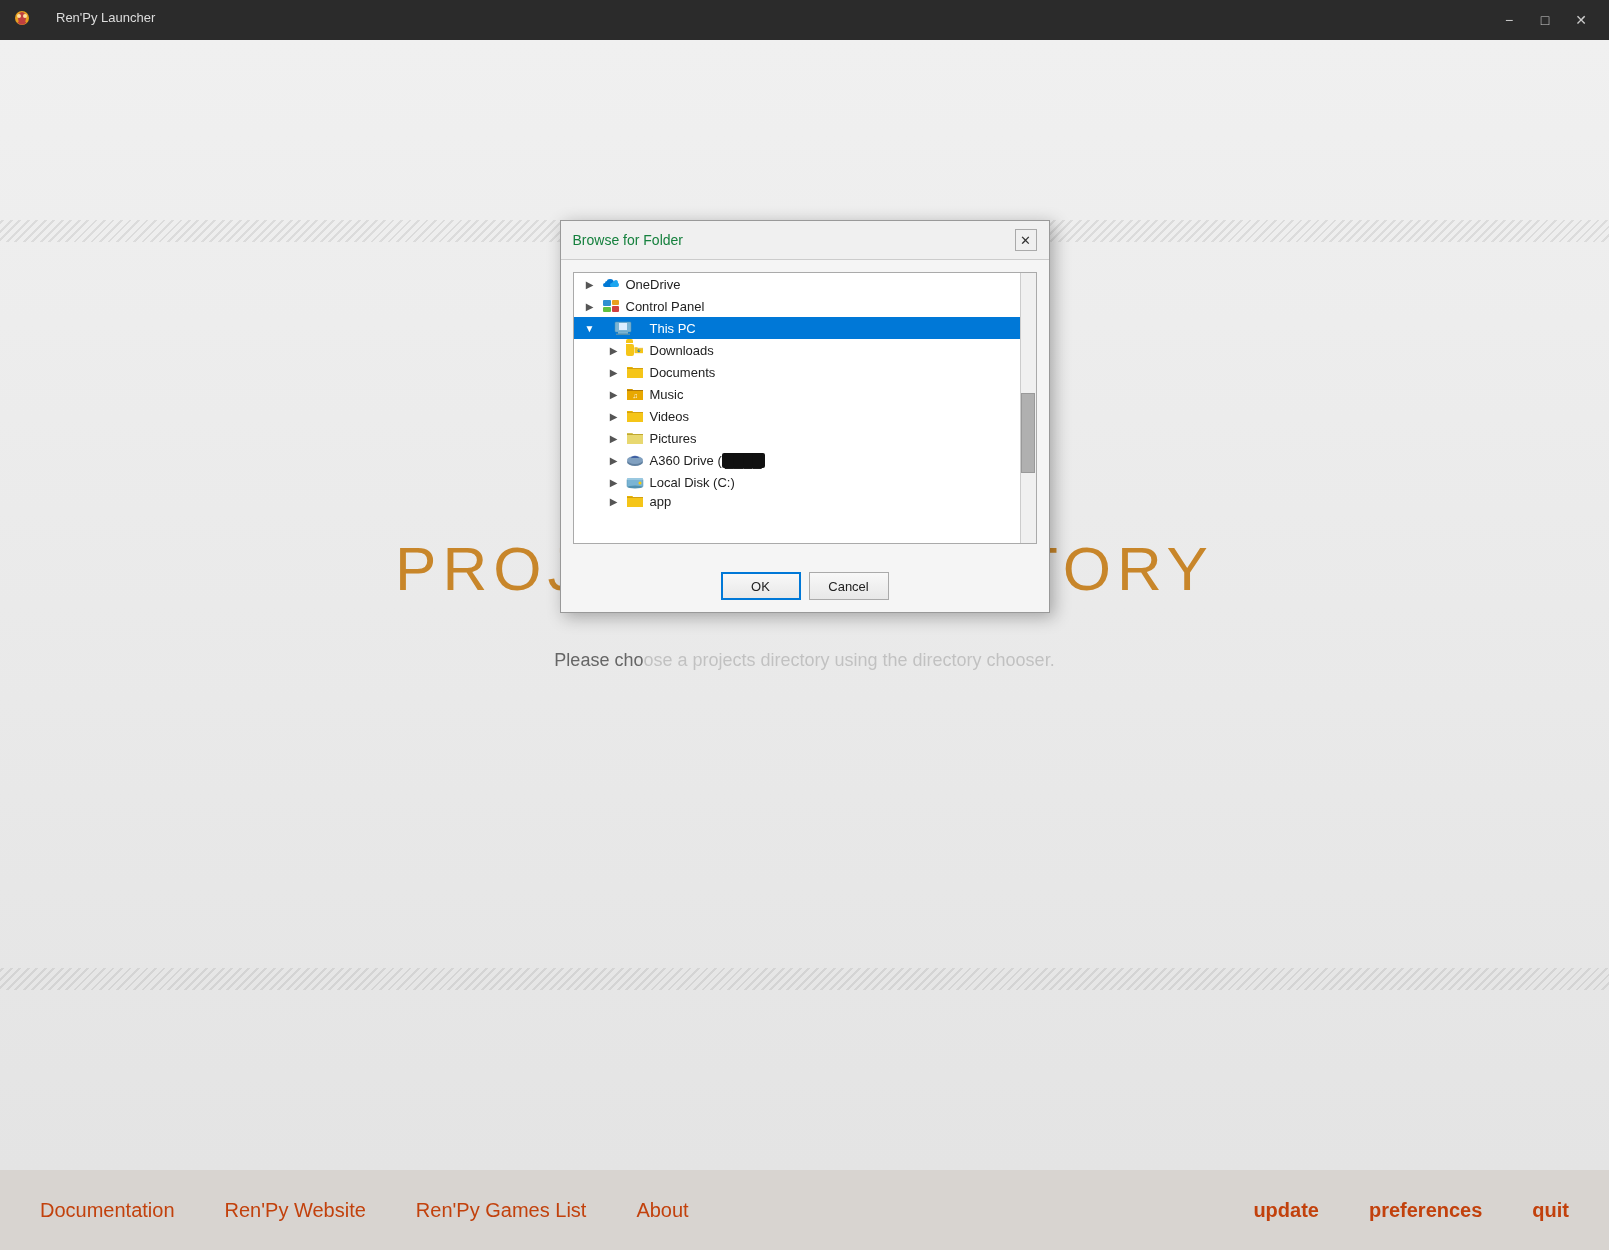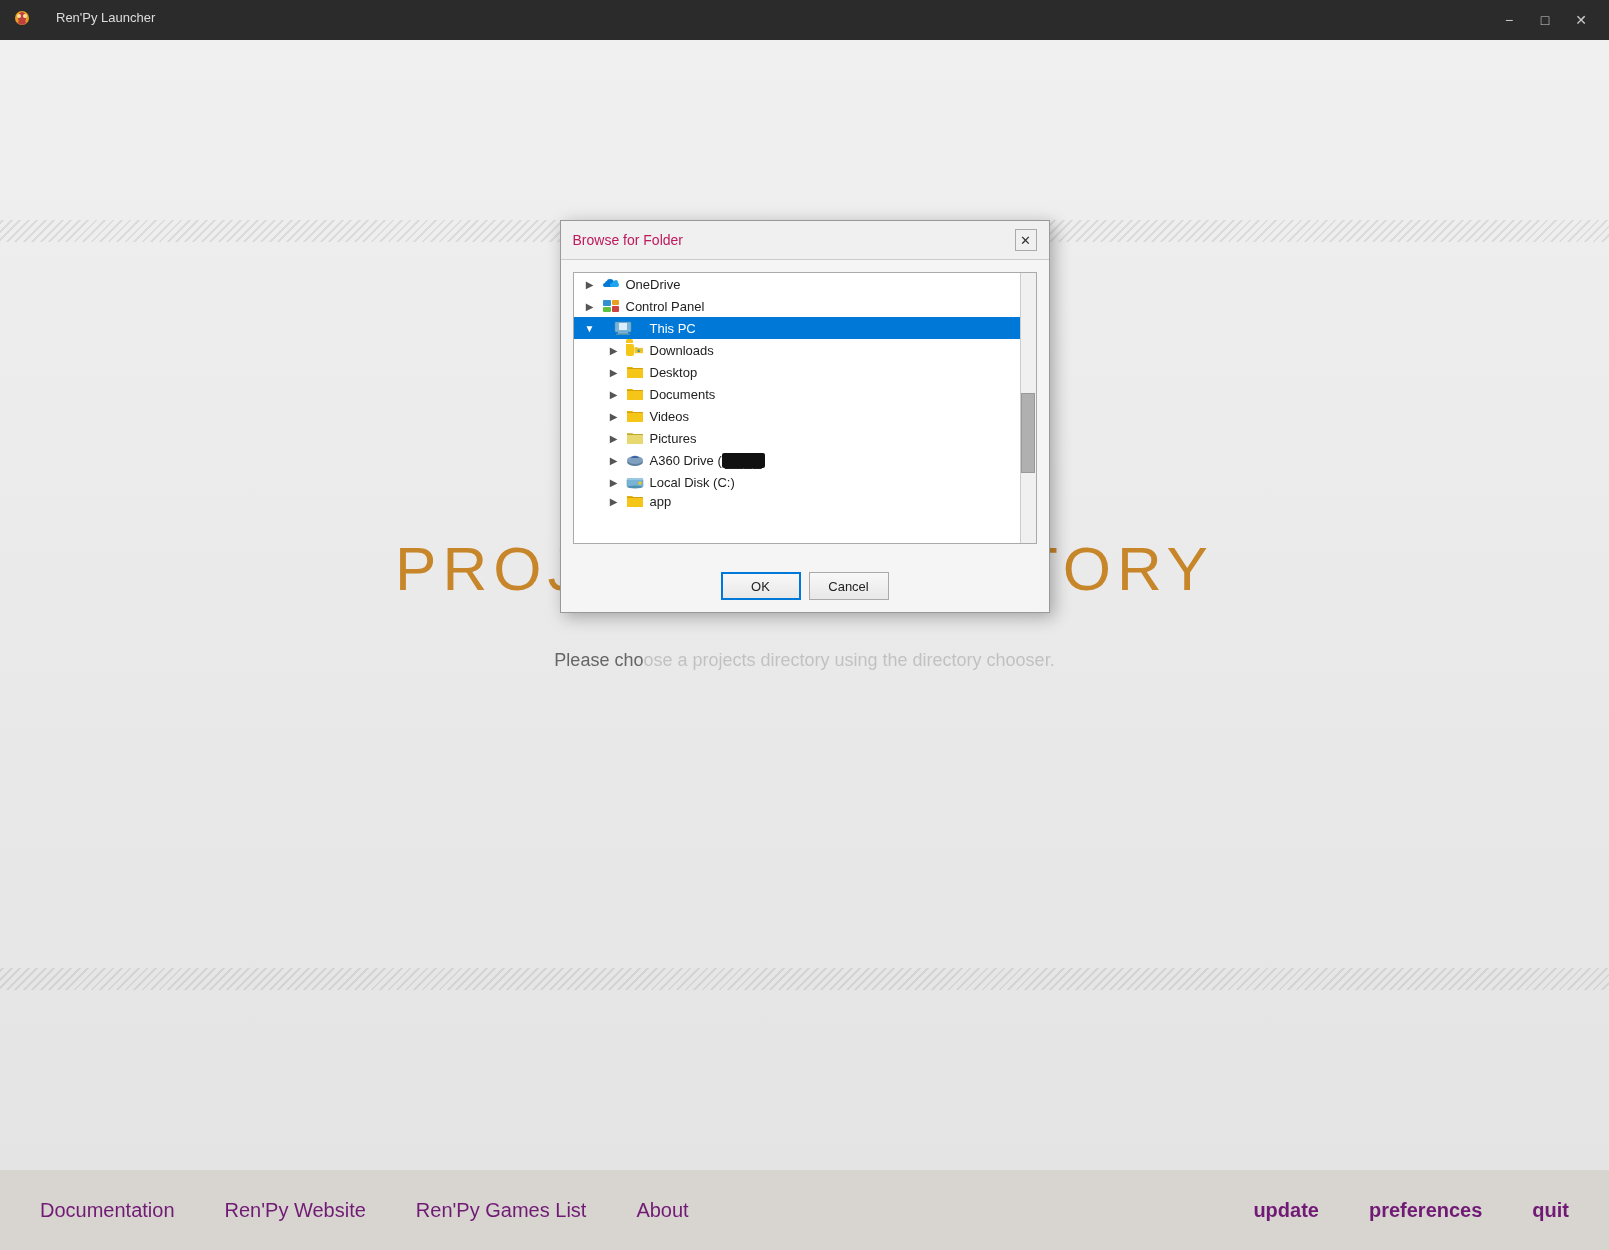--- a/index.html
+++ b/index.html
@@ -126,21 +126,21 @@
     .bottom-left {
       display: flex;
       gap: 50px;
     }
     .bottom-right {
       display: flex;
       gap: 50px;
       font-weight: bold;
     }
     .bottom-link {
-      color: #701a75;
+      color: #c2410c;
       font-size: 20px;
       cursor: pointer;
       text-decoration: none;
     }
 
     
     .modal-overlay {
       position: absolute;
       top: 0; left: 0;
       width: 100%; height: 100%;
@@ -165,21 +165,21 @@
     .dialog-titlebar {
       background: #f0f0f0;
       border-bottom: 1px solid #ccc;
       padding: 8px 12px;
       display: flex;
       align-items: center;
       justify-content: space-between;
     }
     .dialog-title-text {
       font-size: 14px;
-      color: #be185d;
+      color: #15803d;
       font-weight: 400;
     }
     .dialog-close-btn {
       width: 22px;
       height: 22px;
       background: transparent;
       border: 1px solid #aaa;
       cursor: pointer;
       font-size: 13px;
       display: flex;
@@ -405,44 +405,45 @@
             <svg width="18" height="14" viewBox="0 0 18 14">
               <path d="M1 4 L1 13 L17 13 L17 4 Z" fill="#f5c518"></path>
               <path d="M1 4 L6 4 L7 2 L1 2 Z" fill="#f5c518"></path>
               <path d="M1 3 L17 3 L17 4 L1 4 Z" fill="#d4a010"></path>
               <path d="M9 6 L9 10 M7 8.5 L9 11 L11 8.5" stroke="#0078d7" stroke-width="1.5" fill="none" stroke-linecap="round" stroke-linejoin="round"></path>
             </svg>
           </span>
           <span class="item-label">Downloads</span>
         </div>
 
+
         <div class="tree-item indent-2">
           <span class="chevron right"></span>
           <span class="folder-icon">
             <svg width="18" height="14" viewBox="0 0 18 14">
               <path d="M1 4 L1 13 L17 13 L17 4 Z" fill="#f5c518"></path>
               <path d="M1 4 L6 4 L7 2 L1 2 Z" fill="#e8b500"></path>
               <path d="M1 3 L17 3 L17 4 L1 4 Z" fill="#d4a010"></path>
             </svg>
           </span>
-          <span class="item-label">Desktop</span>
-        </div>
-
-        <div class="tree-item indent-2">
-          <span class="chevron right"></span>
-          <span class="folder-icon">
-            <svg width="18" height="14" viewBox="0 0 18 14">
-              <path d="M1 4 L1 13 L17 13 L17 4 Z" fill="#f5c518"></path>
-              <path d="M1 4 L6 4 L7 2 L1 2 Z" fill="#e8b500"></path>
-              <path d="M1 3 L17 3 L17 4 L1 4 Z" fill="#d4a010"></path>
-            </svg>
-          </span>
           <span class="item-label">Documents</span>
         </div>
 
+        <div class="tree-item indent-2">
+          <span class="chevron right"></span>
+          <span class="folder-icon">
+            <svg width="18" height="14" viewBox="0 0 18 14">
+              <path d="M1 4 L1 13 L17 13 L17 4 Z" fill="#e8a800"></path>
+              <path d="M1 4 L6 4 L7 2 L1 2 Z" fill="#d09500"></path>
+              <path d="M1 3 L17 3 L17 4 L1 4 Z" fill="#b07808"></path>
+              <text x="9" y="11" text-anchor="middle" font-size="7" fill="#fff">♫</text>
+            </svg>
+          </span>
+          <span class="item-label">Music</span>
+        </div>
 
         <div class="tree-item indent-2">
           <span class="chevron right"></span>
           <span class="folder-icon">
             <svg width="18" height="14" viewBox="0 0 18 14">
               <path d="M1 4 L1 13 L17 13 L17 4 Z" fill="#f5c518"></path>
               <path d="M1 4 L6 4 L7 2 L1 2 Z" fill="#e8b500"></path>
               <path d="M1 3 L17 3 L17 4 L1 4 Z" fill="#d4a010"></path>
             </svg>
           </span>

